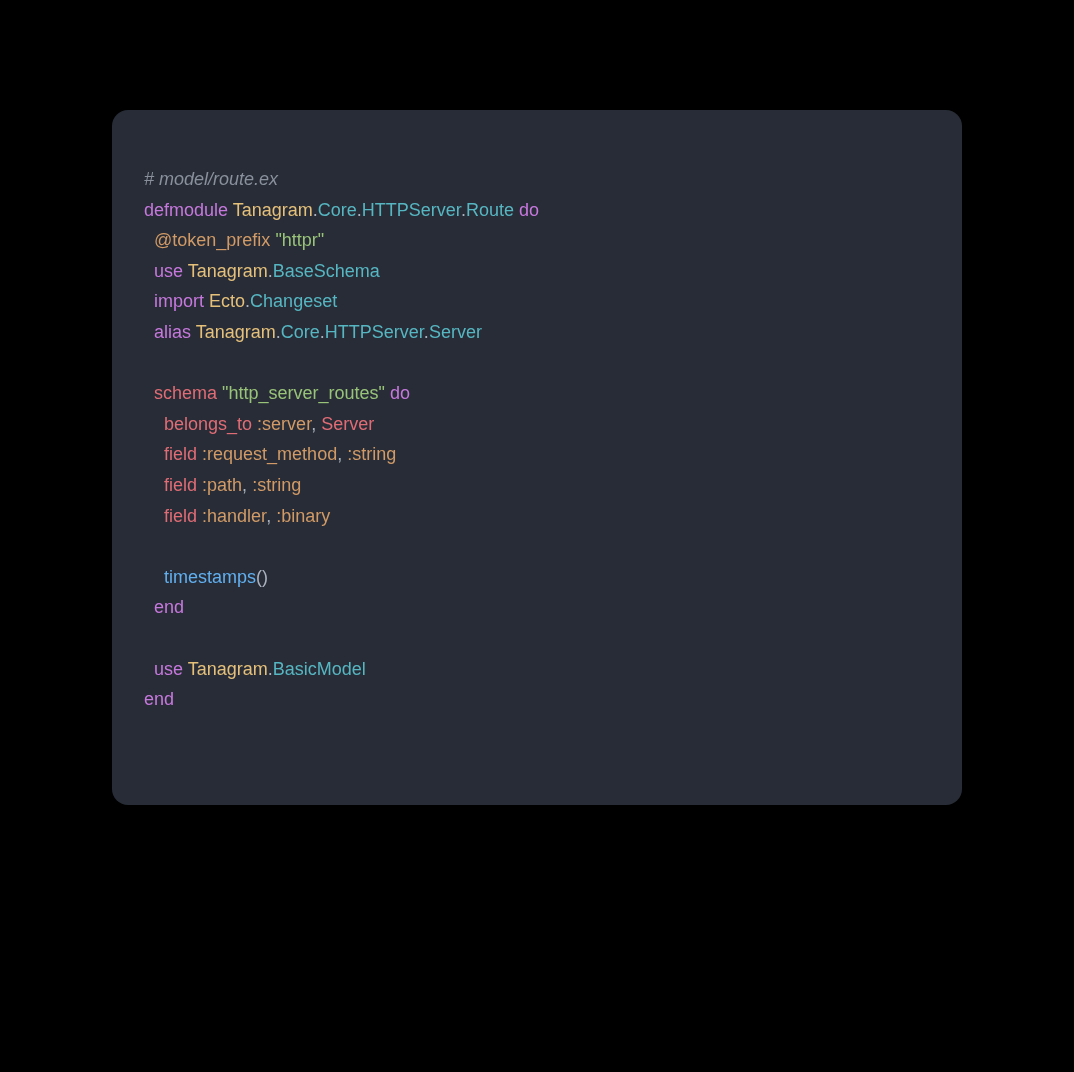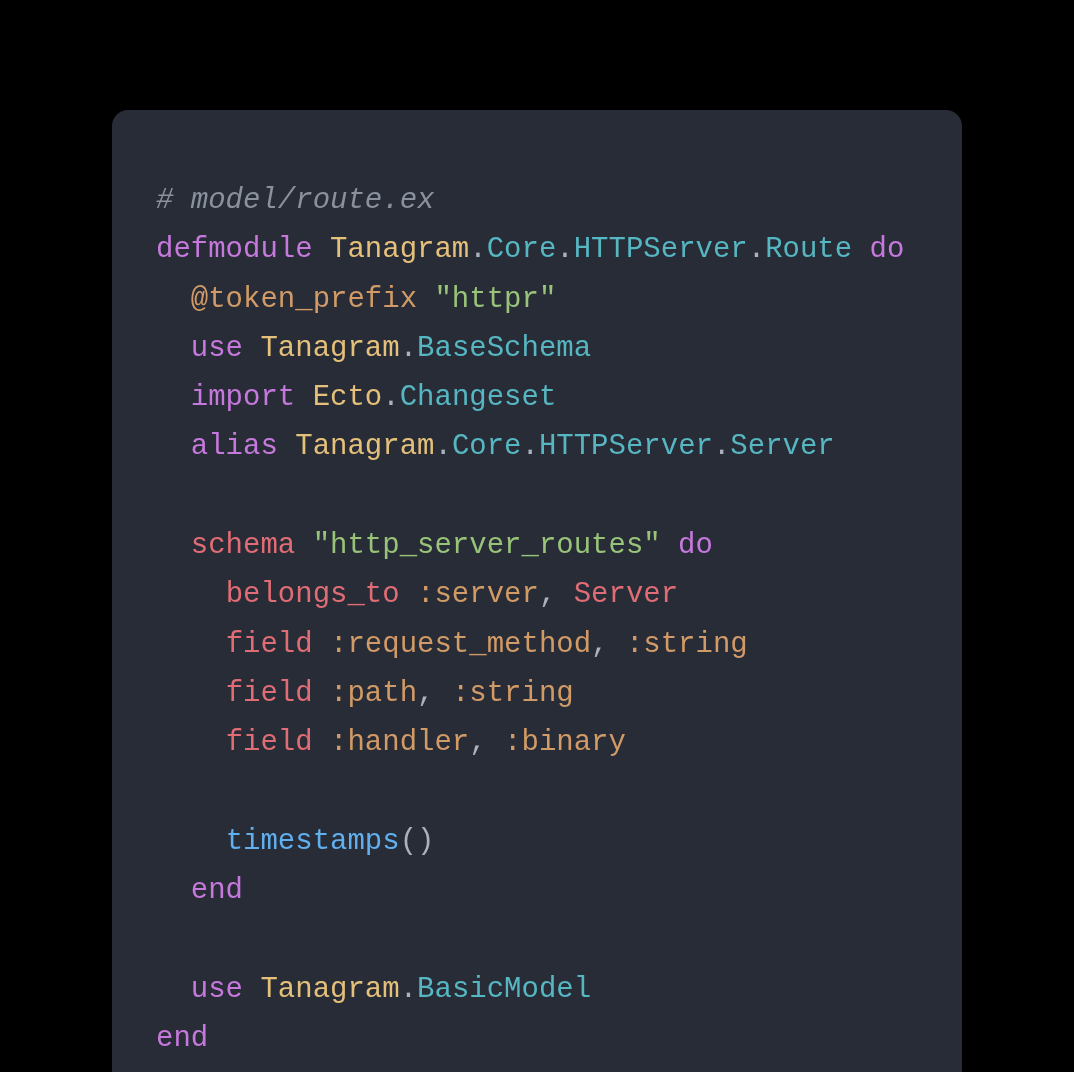--- a/index.html
+++ b/index.html
@@ -14,23 +14,23 @@
       font-family: "Fira Code", "Source Code Pro", "Menlo", "Consolas", monospace;
     }
     .code-panel {
       background: #272c36;
       border-radius: 16px;
       padding: 54px 32px 90px 32px;
       width: 850px;
       box-shadow: 0 8px 28px rgba(0,0,0,0.6);
     }
     pre {
-      margin: 12px;
-      font-family: Liberation Mono, monospace;
-      font-size: 29px;
+      margin: 0;
+      font-family: Liberation Sans, sans-serif;
+      font-size: 18px;
       line-height: 1.70;
       white-space: pre;
       color: #abb2bf;
     }
     .c-comment { color: #8a919d; font-style: italic; }
     .c-kw { color: #c678dd; }      
     .c-mod { color: #e5c07b; }     
     .c-submod { color: #56b6c2; }  
     .c-punct { color: #abb2bf; }   
     .c-attr { color: #d19a66; }    

